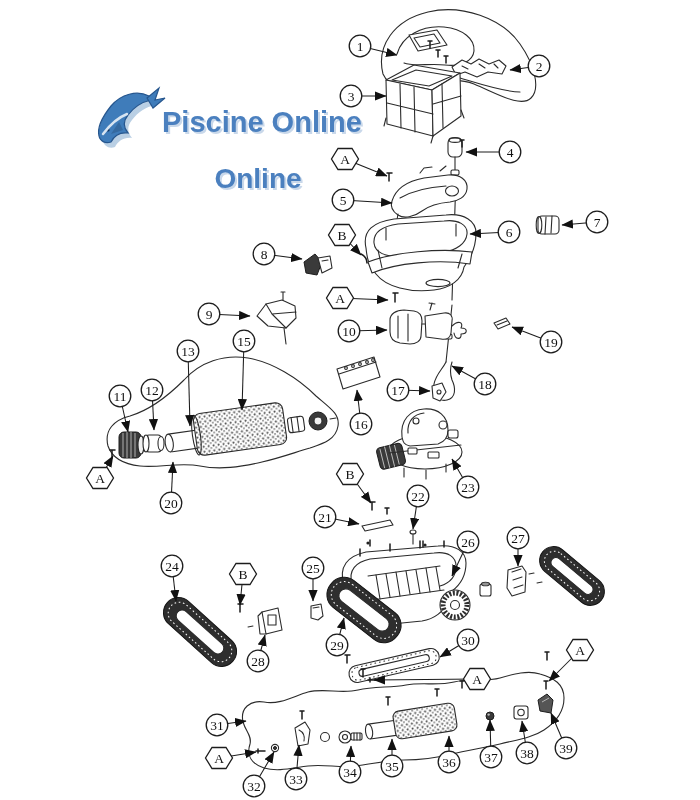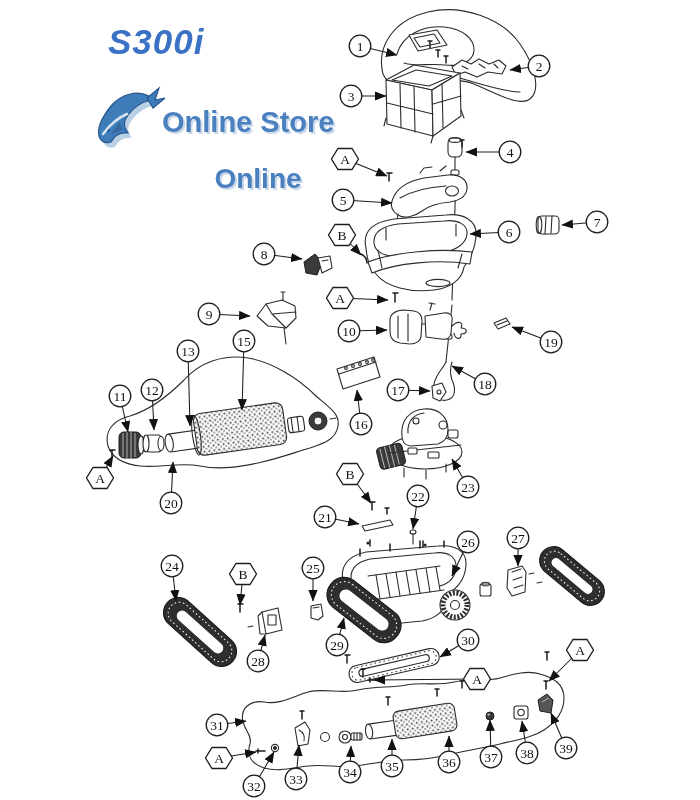--- a/index.html
+++ b/index.html
@@ -544,30 +544,29 @@
         <polygon points="573,639.5 587,639.5 593.5,650 587,660.5 573,660.5 566.5,650" class="bubble"></polygon>
         <text x="580" y="654.5" class="bubble-label">A</text>
       </g>
       <g>
         <line x1="219" y1="758" x2="256" y2="752" class="leader" marker-end="url(#arrowhead)"></line>
         <polygon points="212,747.5 226,747.5 232.5,758 226,768.5 212,768.5 205.5,758" class="bubble"></polygon>
         <text x="219" y="762.5" class="bubble-label">A</text>
       </g>
     </svg>
 
-  <div id="model-title" style="color: rgb(59, 114, 198);">S300i</div>
 
   <div id="logo">
     <svg width="80" height="75" viewBox="0 0 80 75" style="position:absolute;left:0;top:0;">
       <g transform="translate(3,4)">
         <path d="M62,12 C50,6 34,10 24,22 C16,32 10,44 12,52 C13,57 18,60 24,58 C27,52 33,48 41,49 C36,43 36,37 41,31 C47,23 55,18 64,16 Z" fill="#b9cfe4" transform="translate(2,3)"></path>
         <path d="M60,10 C48,4 32,8 22,20 C14,30 8,42 10,50 C11,55 16,58 22,56 C25,50 31,46 39,47 C34,41 34,35 39,29 C45,21 53,16 62,14 Z" fill="#3f7cba" stroke="#26568e" stroke-width="1.2"></path>
         <path d="M58,12 L70,2 L66,14 L76,12 L64,22 Z" fill="#3f7cba" stroke="#26568e" stroke-width="1.2"></path>
         <path d="M30,36 L22,48 L34,44 Z" fill="#35699f"></path>
         <circle cx="19" cy="44" r="1.6" fill="#11335e"></circle>
         <path d="M14,48 C20,40 28,32 38,28" stroke="#d7e4f1" stroke-width="2.5" fill="none" stroke-linecap="round"></path>
       </g>
     </svg>
-    <div class="l1" style="color: rgb(75, 128, 191);">Online Store</div>
+    <div class="l1" style="color: rgb(75, 128, 191);">Piscine Online</div>
     <div class="l2" style="color: rgb(75, 128, 191); margin-top: 26px;">Online</div>
   </div>
 
 </div>
 
 </body></html>

